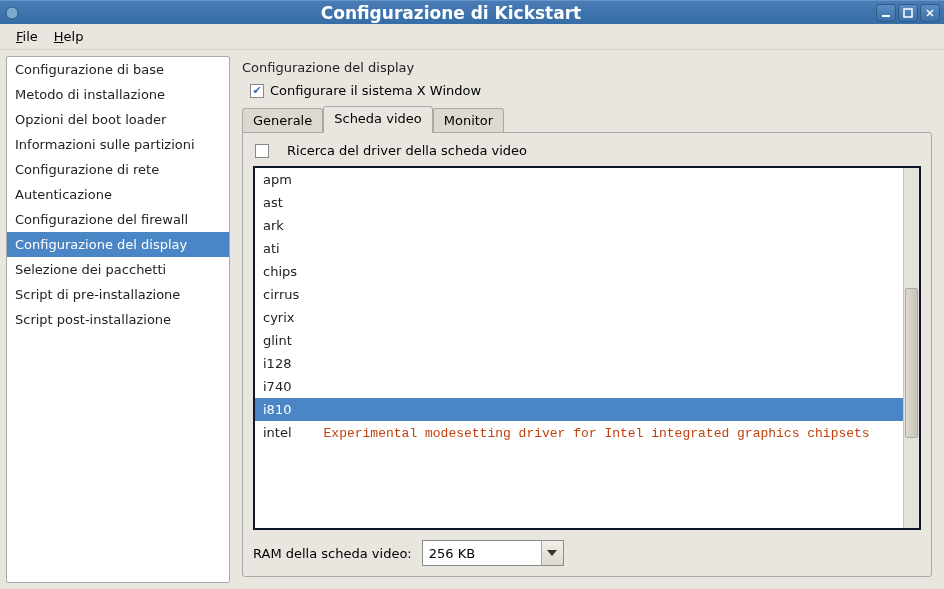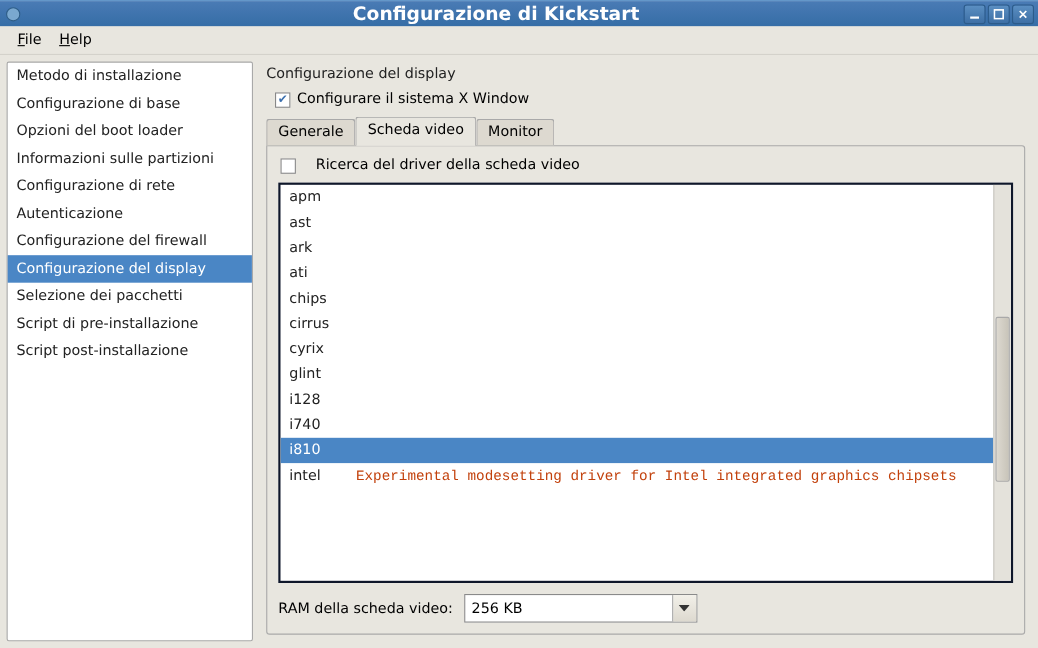--- a/index.html
+++ b/index.html
@@ -37,21 +37,21 @@
 
 .listwrap { flex: 1; background: #fff; border: 2px solid #0f172a; display: flex; overflow: hidden; }
 .list { flex: 1; overflow: hidden; }
 .scrollthumbwrap { width: 16px; background: #e4e2db; border-left: 1px solid #c8c6c0; position: relative; }
 .scrollthumb { position: absolute; left: 1px; right: 1px; top: 120px; height: 150px; background: linear-gradient(to right, #ddd9d0, #c8c4b9); border: 1px solid #a9a9a9; border-radius: 2px; }
 .li { padding: 4px 8px; cursor: pointer; color: #222; white-space: nowrap; }
 .li.selected { background: #4a86c5; color: #fff; }
 .li .xtra { margin-left: 32px; color: #c2410c; font-family: Liberation Mono, monospace; }
 
 .bottom-row { display: flex; align-items: center; gap: 10px; margin-top: 10px; }
-.combo { width: 212px; height: 26px; border: 1px solid #8a8a8a; background: #fff; display: flex; align-items: center; }
+.combo { width: 142px; height: 26px; border: 1px solid #8a8a8a; background: #fff; display: flex; align-items: center; }
 .combo-val { flex: 1; padding: 0 6px; }
 .combo-btn { width: 22px; height: 100%; background: linear-gradient(to bottom,#f2f0e9,#ddd9cf); border-left: 1px solid #a9a9a9; display: flex; align-items: center; justify-content: center; }
 </style>
 </head>
 <body>
 
 <div class="titlebar">
   <span class="titlebar-icon">
     <svg width="14" height="14" viewBox="0 0 14 14">
         <circle cx="7" cy="7" r="6" fill="#7aa8cf" stroke="#2e5d87"></circle>
@@ -78,22 +78,22 @@
   </div>
 </div>
 
 <div class="menubar">
   <div class="menu-item"><span class="mn">F</span><span id="mf">ile</span></div>
   <div class="menu-item"><span class="mn">H</span><span id="mh">elp</span></div>
 </div>
 
 <div class="main">
   <div class="sidebar" id="sidebar">
+      <div class="side-item">Configurazione di base</div>
       <div class="side-item">Metodo di installazione</div>
-      <div class="side-item">Configurazione di base</div>
       <div class="side-item">Opzioni del boot loader</div>
       <div class="side-item">Informazioni sulle partizioni</div>
       <div class="side-item">Configurazione di rete</div>
       <div class="side-item">Autenticazione</div>
       <div class="side-item">Configurazione del firewall</div>
       <div class="side-item selected">Configurazione del display</div>
       <div class="side-item">Selezione dei pacchetti</div>
       <div class="side-item">Script di pre-installazione</div>
       <div class="side-item">Script post-installazione</div>
     </div>

